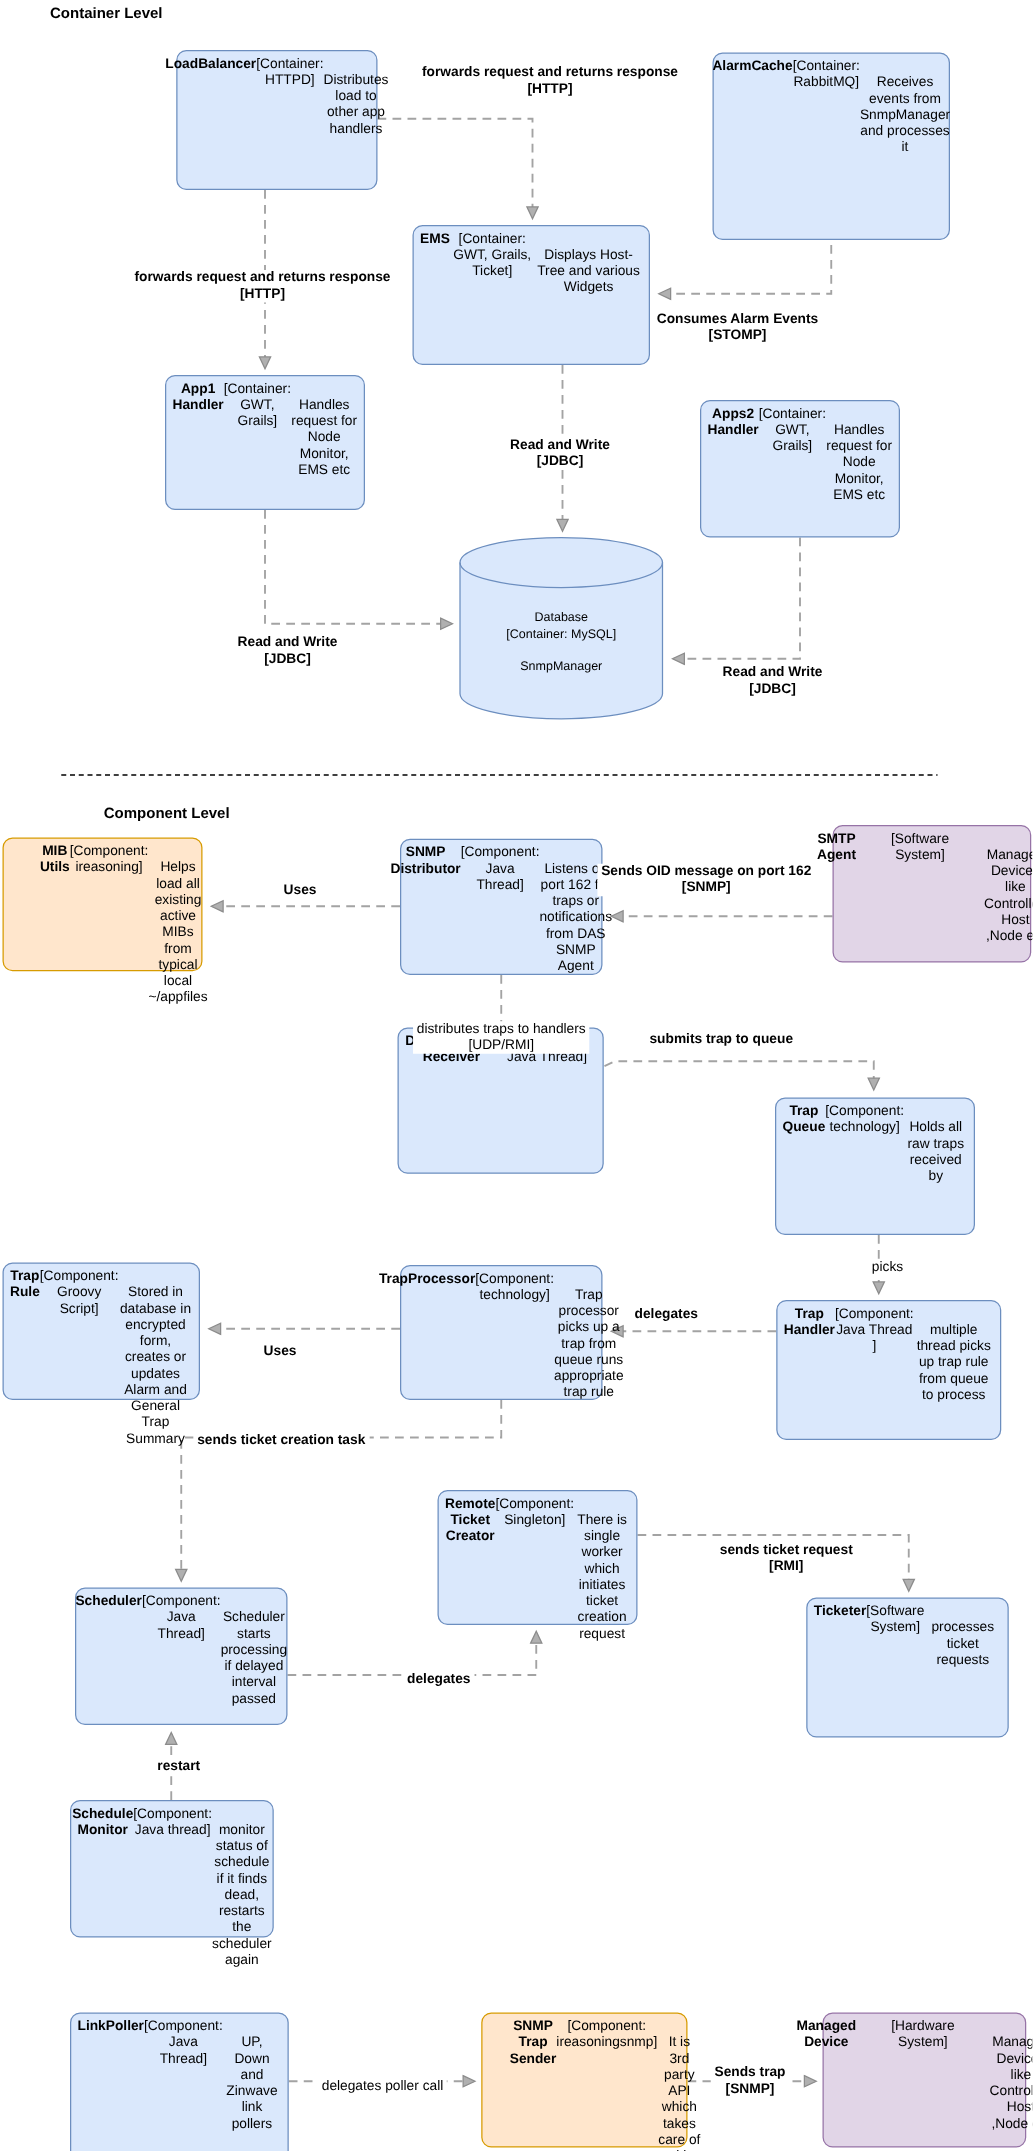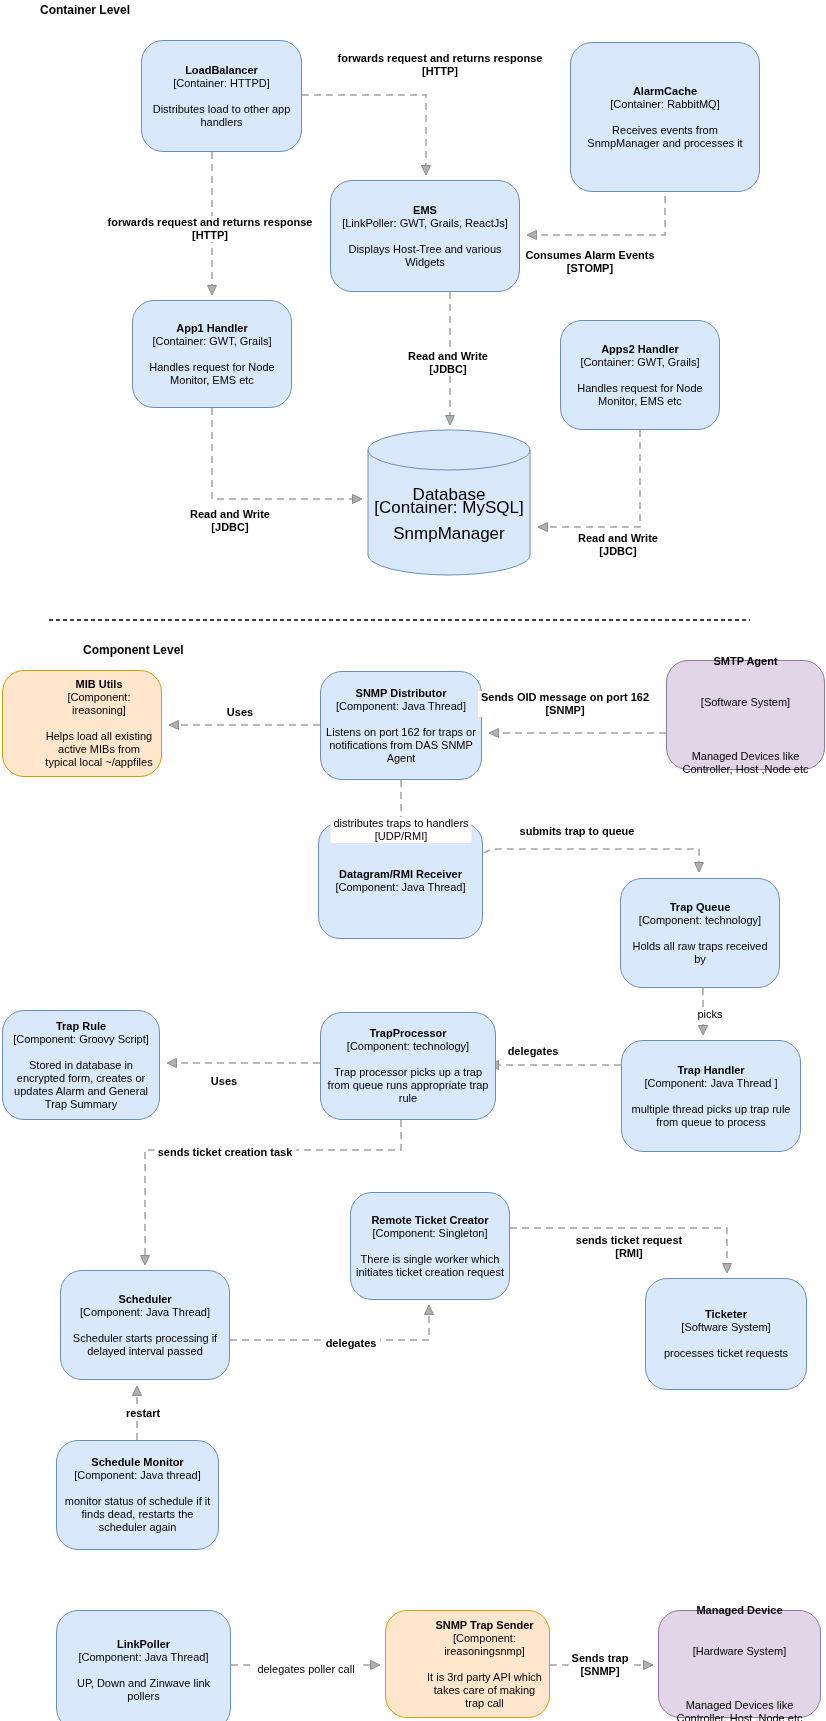--- a/index.html
+++ b/index.html
@@ -1,28 +1,28 @@
 <!DOCTYPE html>
 <html><head>
 <meta charset="utf-8">
 <style>
   * { margin:0; padding:0; box-sizing:border-box; }
   html,body { background:#ffffff; }
   body { font-family:"Liberation Sans", sans-serif; color:#000; }
   .canvas { position:relative; width:826px; height:1721px; background:#fff; overflow:hidden; }
   .wires { position:absolute; left:0; top:0; width:826px; height:1721px; }
   .section-label { position:absolute; font-size:12px; font-weight:bold; white-space:nowrap; }
-  .box { position:absolute; border:1px solid #6c8ebf; background:#dae8fc; border-radius:22px;
-         display:flex; flex-direction:column; justify-content:center; 
+  .box { position:absolute; border:1px solid #6c8ebf; background:#dae8fc; border-radius:8px;
+         display:flex; justify-content:center; 
          text-align:center; font-size:11px; line-height:13px; padding:4px 5px; }
   .box.orange { background:#ffe6cc; border-color:#d79b00;padding-left:39px; }
   .box.purple { background:#e1d5e7; border-color:#9673a6;gap:28px; }
   .t { font-weight:bold; }
   .d { margin-top:13px; }
-  .db-text { position:absolute; text-align:center; font-size:17px; line-height:13px; }
+  .db-text { position:absolute; text-align:center; font-size:10px; line-height:13px; }
   .edge-label { position:absolute; transform:translateX(-50%); text-align:center;
                 font-size:11px; line-height:13px; background:#fff; padding:0 3px; }
   .edge-label div { white-space:nowrap; }
   .edge-label.bold { font-weight:bold; }
 </style>
 </head>
 <body>
 
 <div class="canvas">
 
@@ -71,21 +71,21 @@
   </div>
 
   <div class="box" style="left:570px;top:42px;width:190px;height:150px">
     <div class="t">AlarmCache</div>
     <div class="y">[Container: RabbitMQ]</div>
     <div class="d">Receives events from SnmpManager and processes it</div>
   </div>
 
   <div class="box" style="left:330px;top:180px;width:190px;height:112px">
     <div class="t">EMS</div>
-    <div class="y">[LinkPoller: GWT, Grails, ReactJs]</div>
+    <div class="y">[Container: GWT, Grails, Ticket]</div>
     <div class="d">Displays Host-Tree and various Widgets</div>
   </div>
 
   <div class="box" style="left:132px;top:300px;width:160px;height:108px">
     <div class="t">App1 Handler</div>
     <div class="y">[Container: GWT, Grails]</div>
     <div class="d">Handles request for Node Monitor, EMS etc</div>
   </div>
 
   <div class="box" style="left:560px;top:320px;width:160px;height:110px">
@@ -128,21 +128,21 @@
     <div class="y">[Component: technology]</div>
     <div class="d">Holds all raw traps received by</div>
   </div>
 
   <div class="box" style="left:621px;top:1040px;width:180px;height:112px">
     <div class="t">Trap Handler</div>
     <div class="y">[Component: Java Thread ]</div>
     <div class="d">multiple thread picks up trap rule from queue to process</div>
   </div>
 
-  <div class="box" style="left:320px;top:1012px;width:176px;height:108px">
+  <div class="box" style="left:320px;top:1012px;width:162px;height:108px">
     <div class="t">TrapProcessor</div>
     <div class="y">[Component: technology]</div>
     <div class="d">Trap processor picks up a trap from queue runs appropriate trap rule</div>
   </div>
 
   <div class="box" style="left:2px;top:1010px;width:158px;height:110px">
     <div class="t">Trap Rule</div>
     <div class="y">[Component: Groovy Script]</div>
     <div class="d">Stored in database in encrypted form, creates or updates Alarm and General Trap Summary</div>
   </div>

